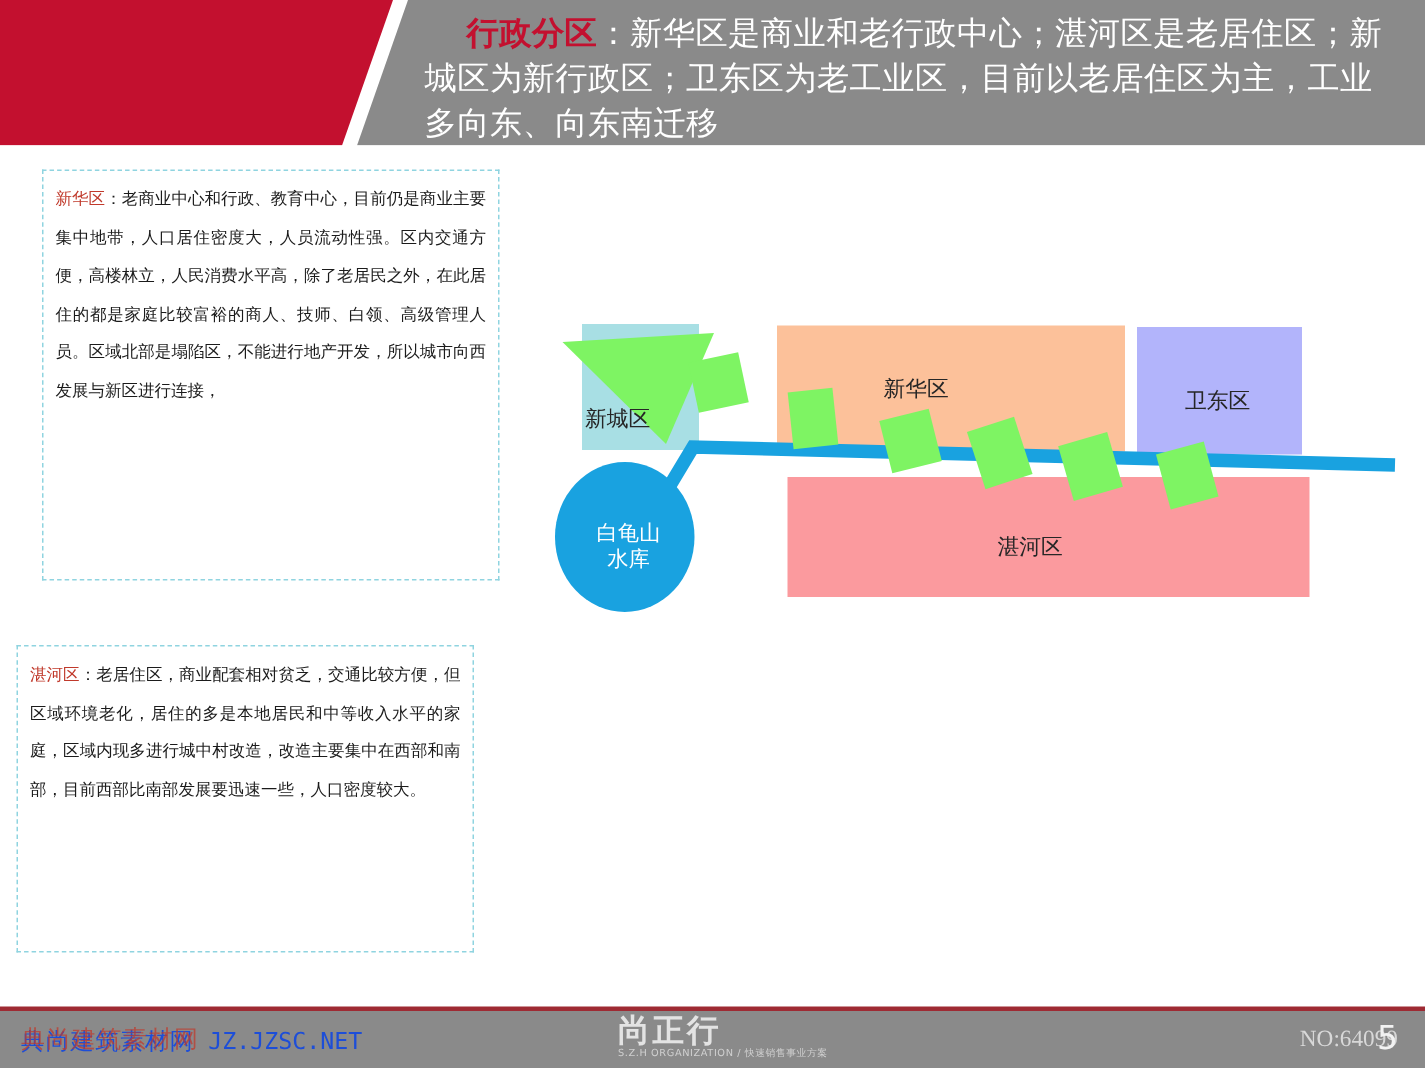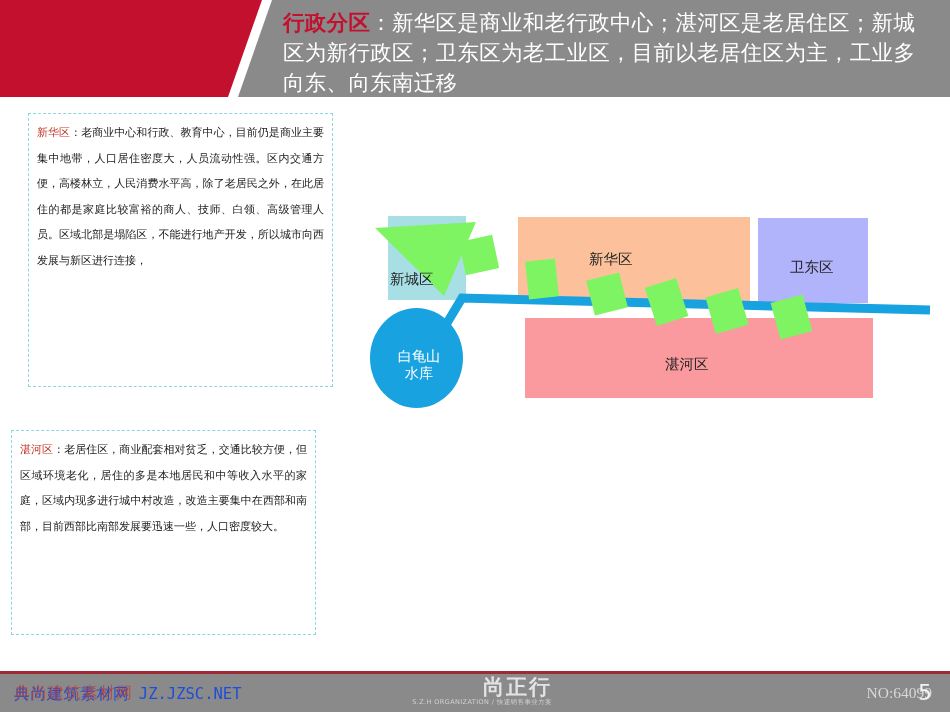--- a/index.html
+++ b/index.html
@@ -45,20 +45,21 @@
     left: 283px; top: 8px;
     width: 645px;
     font-size: 21.5px;
     line-height: 30px;
     color: #ffffff;
     letter-spacing: 0.3px;
   }
   .header-text .hl {
     color: #c3102f;
     font-weight: bold;
+    margin-left: 28px;
   }
 
   
   .txtbox {
     position: absolute;
     border: 1px dashed #8fd4e0;
     box-sizing: border-box;
     padding: 6px 8px 4px 8px;
     font-size: 11px;
     line-height: 25.6px;
@@ -177,21 +178,21 @@
     font-size: 16px;
     color: #c0392b;
     opacity: 0.72;
     letter-spacing: 1px;
     white-space: nowrap;
   }
   .footer-logo {
     position: absolute;
     left: 412px; top: 676px;
     width: 140px; height: 34px;
-    text-align: right;
+    text-align: left;
   }
   .footer-logo .mark {
     font-size: 21px;
     line-height: 22px;
     color: #e3e3e3;
     font-weight: bold;
     letter-spacing: 2px;
   }
   .footer-logo .sub {
     font-size: 6.5px;

